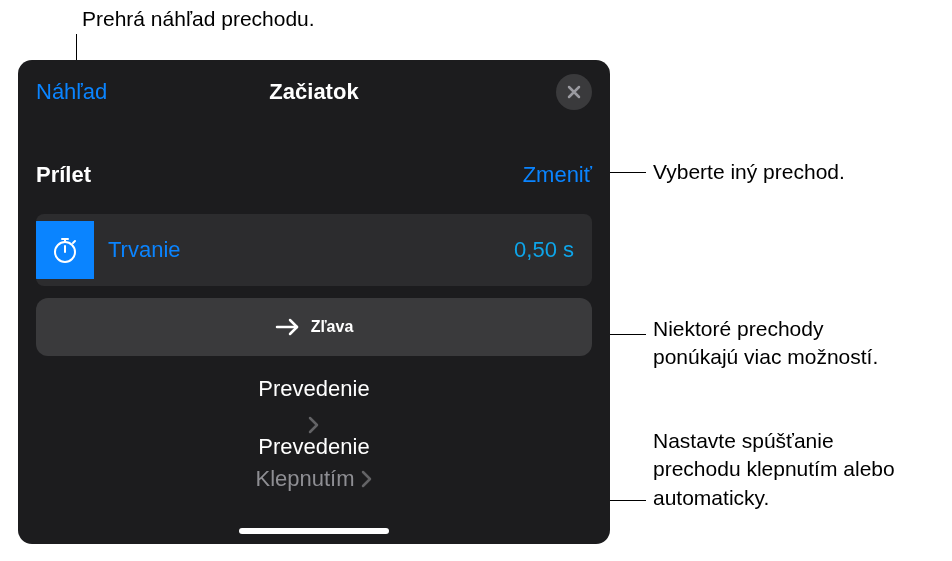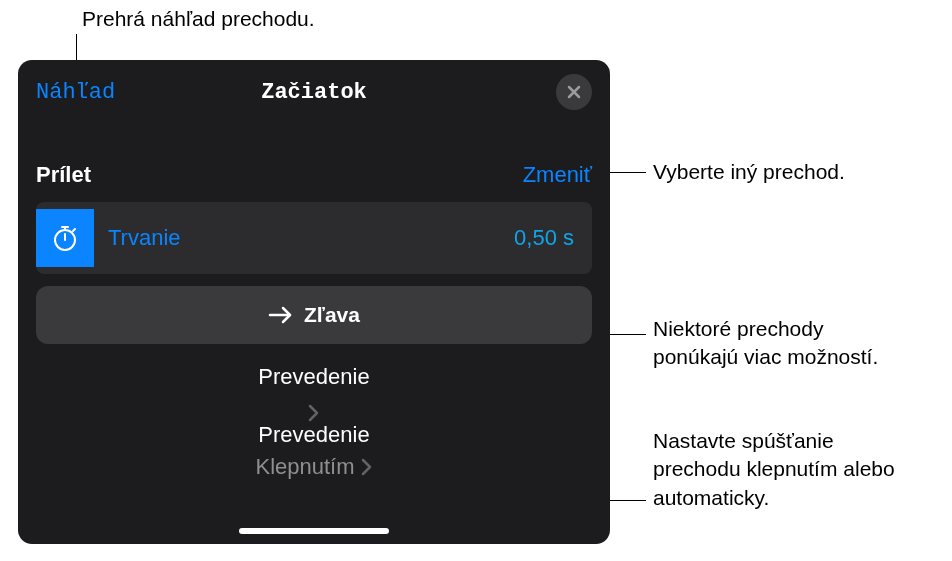--- a/index.html
+++ b/index.html
@@ -23,21 +23,20 @@
       background: #1c1c1e;
       border-radius: 14px;
       overflow: hidden;
       color: #fff;
     }
     .panel-header {
       display: flex;
       align-items: center;
       justify-content: space-between;
       padding: 14px 18px 10px 18px;
-      font-family: Liberation Mono, monospace;
     }
     .preview-btn {
       color: #0a84ff;
       font-size: 22px;
       font-weight: 400;
     }
     .panel-title {
       color: #fff;
       font-size: 22px;
       font-weight: 600;
@@ -59,21 +58,21 @@
       height: 16px;
     }
     .section {
       padding: 0 18px;
     }
     .section-header {
       display: flex;
       justify-content: space-between;
       align-items: center;
       margin-top: 42px;
-      margin-bottom: 14px;
+      margin-bottom: 26px;
     }
     .section-title {
       font-size: 22px;
       font-weight: 700;
       color: #fff;
     }
     .change-btn {
       color: #0a84ff;
       font-size: 22px;
       font-weight: 400;
@@ -112,21 +111,21 @@
       border-radius: 12px;
       height: 58px;
       display: flex;
       align-items: center;
       justify-content: center;
       gap: 10px;
       margin-bottom: 20px;
     }
     .direction-label {
       color: #fff;
-      font-size: 21px;
+      font-size: 16px;
       font-weight: 600;
     }
     .list-row {
       display: flex;
       align-items: center;
       justify-content: space-between;
       height: 58px;
       border-bottom: none;
       flex-direction: column;
     }

